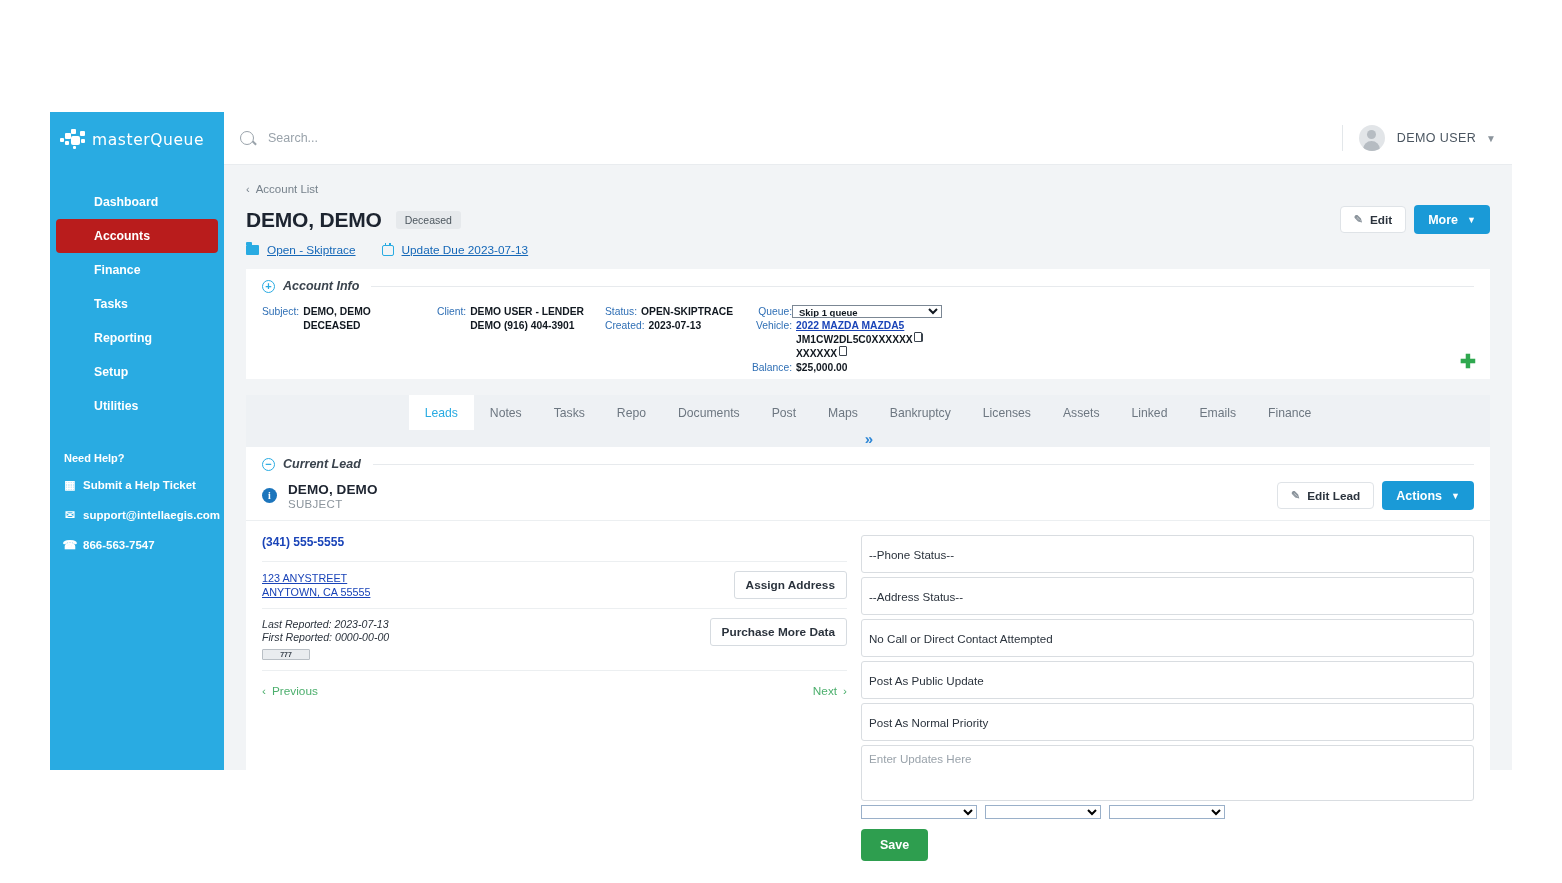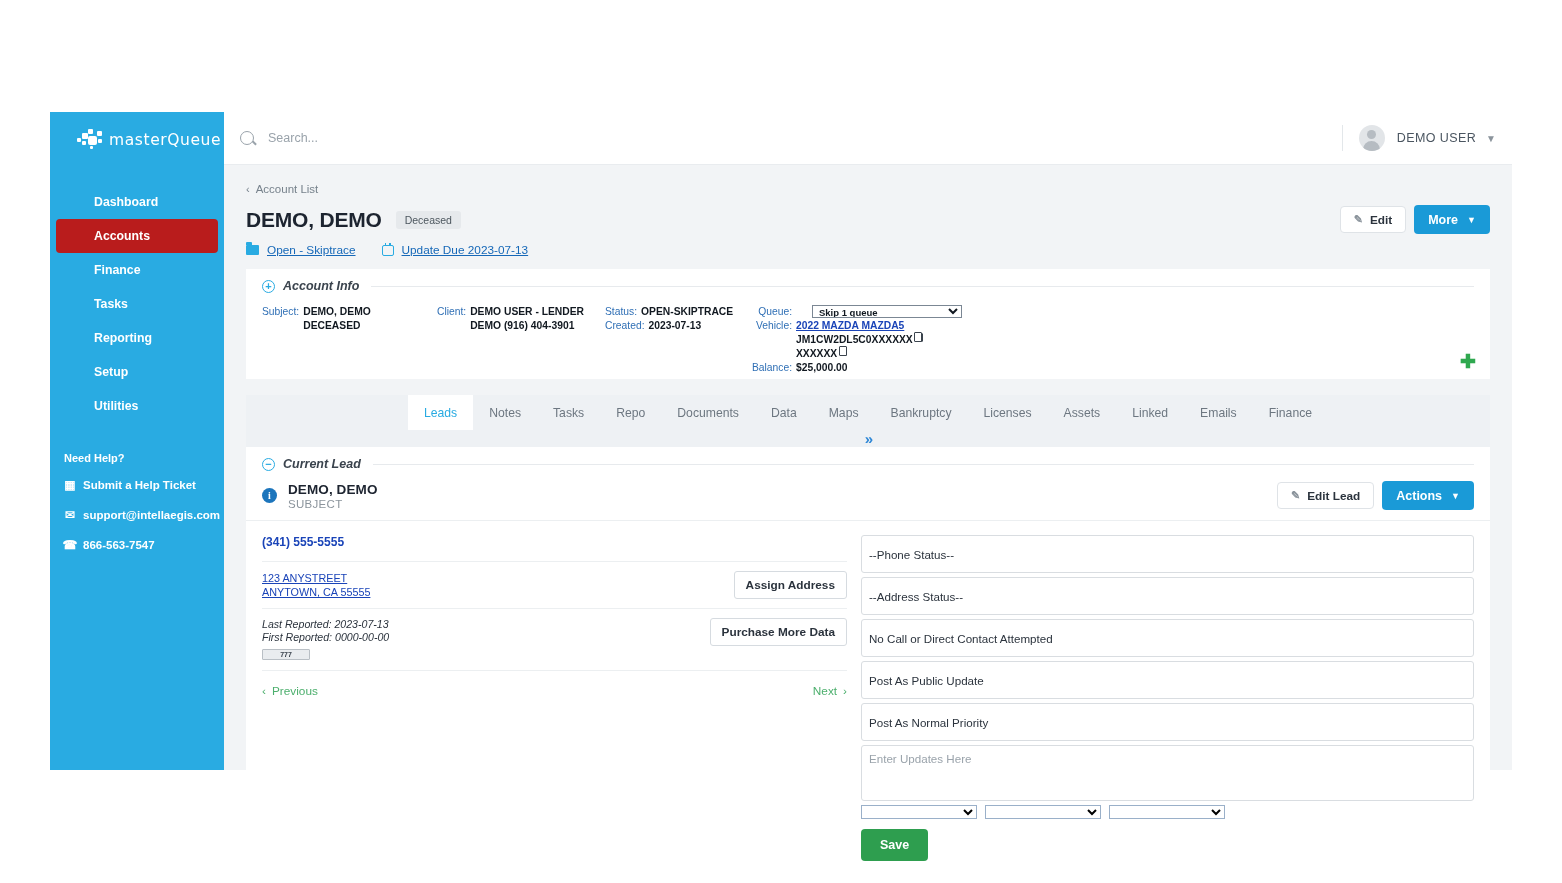--- a/index.html
+++ b/index.html
@@ -18,21 +18,21 @@
   }
 
   
   .sidebar {
     width:174px; flex:0 0 174px;
     background:#29abe2;
     color:#ffffff;
     position:relative;
   }
   .logo-wrap {
-    height:55px; display:flex; align-items:center; padding-left:27px;
+    height:55px; display:flex; align-items:center; padding-left:10px;
   }
   .logo-mark { width:28px; height:22px; position:relative; flex:0 0 28px; }
   .logo-mark i {
     position:absolute; background:#ffffff; border-radius:1px;
   }
   .logo-text {
     font-size:15.5px; letter-spacing:.6px; color:#fff; margin-left:4px;
     font-family:"DejaVu Sans", sans-serif;
   }
   .nav { margin-top:18px; }
@@ -353,21 +353,21 @@
           <div class="info-row">
               <span class="lbl">Status:</span>
               <span class="val">OPEN-SKIPTRACE</span>
             </div>
           <div class="info-row">
               <span class="lbl">Created:</span>
               <span class="val">2023-07-13</span>
             </div>
         </div>
         <div class="info-col c4">
-          <div class="info-row" style="align-items:center;gap:20px;">
+          <div class="info-row" style="align-items:center;">
             <span class="lbl" style="width:42px;">Queue:</span>
             <select class="queue-sel">
               <option>Skip 1 queue</option>
             </select>
           </div>
           <div class="info-row">
             <span class="lbl" style="width:42px;">Vehicle:</span>
             <span class="vlink" style="margin-left:4px;">2022 MAZDA MAZDA5</span>
           </div>
           <div class="info-row">
@@ -389,21 +389,21 @@
       <div class="plus-green">✚</div>
     </div>
 
     <div class="tabs-wrap">
       <div class="tabs">
         <div class="tab active"><span>Leads</span></div>
         <div class="tab"><span>Notes</span></div>
         <div class="tab"><span>Tasks</span></div>
         <div class="tab"><span>Repo</span></div>
         <div class="tab"><span>Documents</span></div>
-        <div class="tab"><span>Data</span></div>
+        <div class="tab"><span>Post</span></div>
         <div class="tab"><span>Maps</span></div>
         <div class="tab"><span>Bankruptcy</span></div>
         <div class="tab"><span>Licenses</span></div>
         <div class="tab"><span>Assets</span></div>
         <div class="tab"><span>Linked</span></div>
         <div class="tab"><span>Emails</span></div>
         <div class="tab"><span>Finance</span></div>
       </div>
       <div class="tabs-more">»</div>
     </div>

